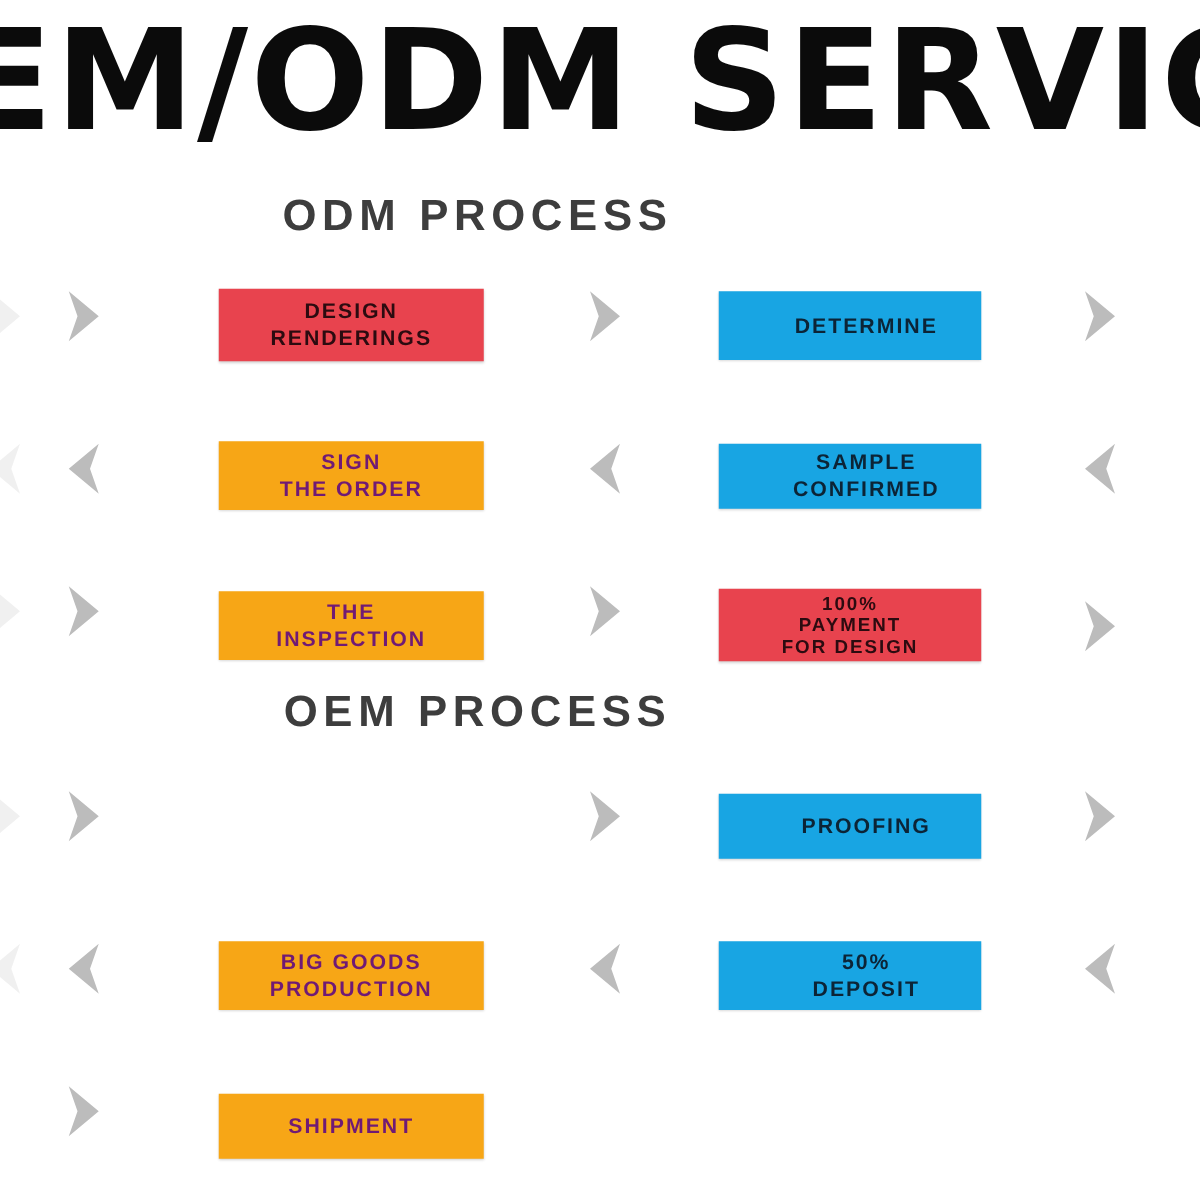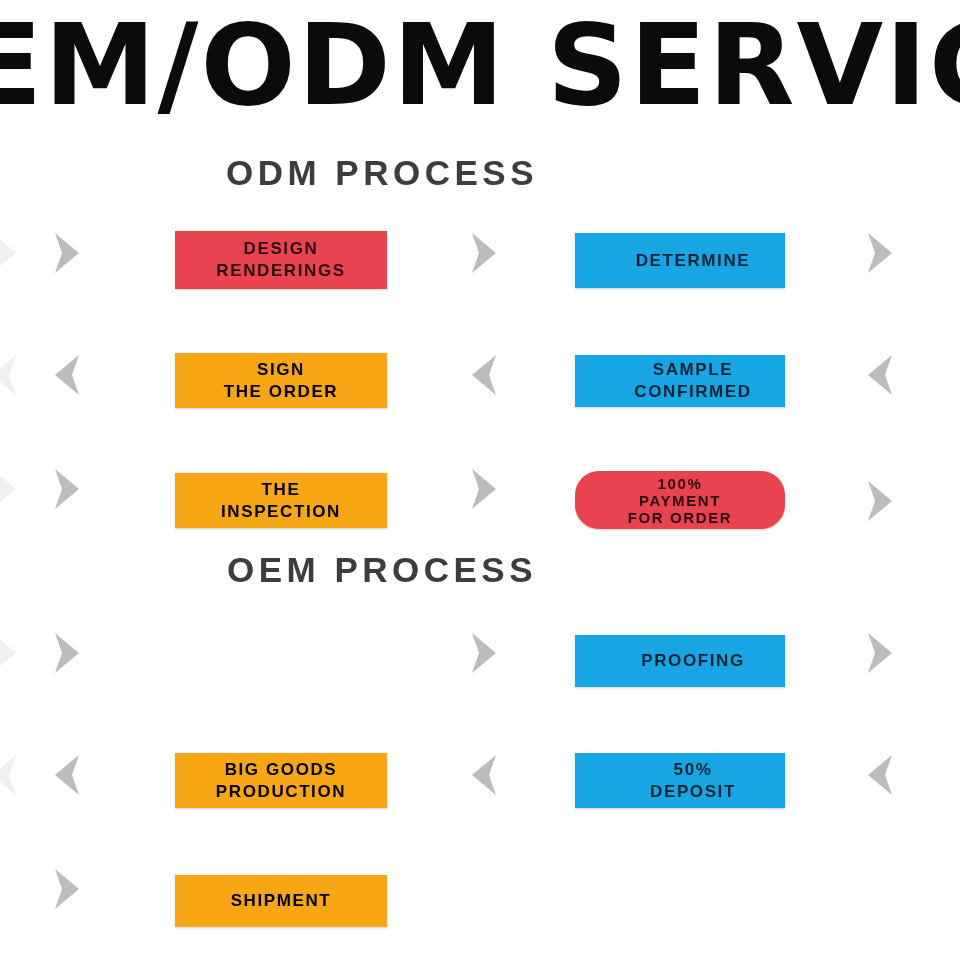--- a/index.html
+++ b/index.html
@@ -76,21 +76,21 @@
     letter-spacing: 1.6px;
     line-height: 22px;
     color: #2a1206;
     box-shadow: 0 1px 2px rgba(0,0,0,0.18);
   }
   .box-left  { left: 175px; width: 212px; }
   .box-right { left: 575px; width: 210px; }
 
   .box-red    { background: #E8434E; color: #2c0b10; }
   .box-blue   { background: #18A5E3; color: #0c2436; padding-left: 32px; }
-  .box-orange { background: #F7A616; color: #000000; }
+  .box-orange { background: #F7A616; color: #701a75; }
 
   .box-h55 { height: 55px; top: 23px; }
   .box-h58 { height: 58px; top: 21px; }
   .box-h52 { height: 52px; top: 25px; }
 
   .box-text { display: block; }
 
   
   .chev {
     position: absolute;
@@ -215,25 +215,25 @@
       <span>
         <span class="box-text">THE</span>
         <span class="box-text">INSPECTION</span>
       </span>
     </div>
     <div class="chev chev-c2 chev-y14">
       <svg viewBox="0 0 44 50">
           <path d="M10 5 L34 25 L10 45 L17 25 Z" fill="currentColor"></path>
         </svg>
     </div>
-    <div class="proc-box box-right box-h58 box-red" style="font-size:15px; line-height:17px;border-radius:24px;">
+    <div class="proc-box box-right box-h58 box-red" style="font-size:15px; line-height:17px;">
       <span>
         <span class="box-text">100%</span>
         <span class="box-text">PAYMENT</span>
-        <span class="box-text">FOR ORDER</span>
+        <span class="box-text">FOR DESIGN</span>
       </span>
     </div>
     <div class="chev chev-c3 chev-y26">
       <svg viewBox="0 0 44 50">
           <path d="M10 5 L34 25 L10 45 L17 25 Z" fill="currentColor"></path>
         </svg>
     </div>
   </div>
 
   <div class="section-heading" id="oem-heading">OEM PROCESS</div>

